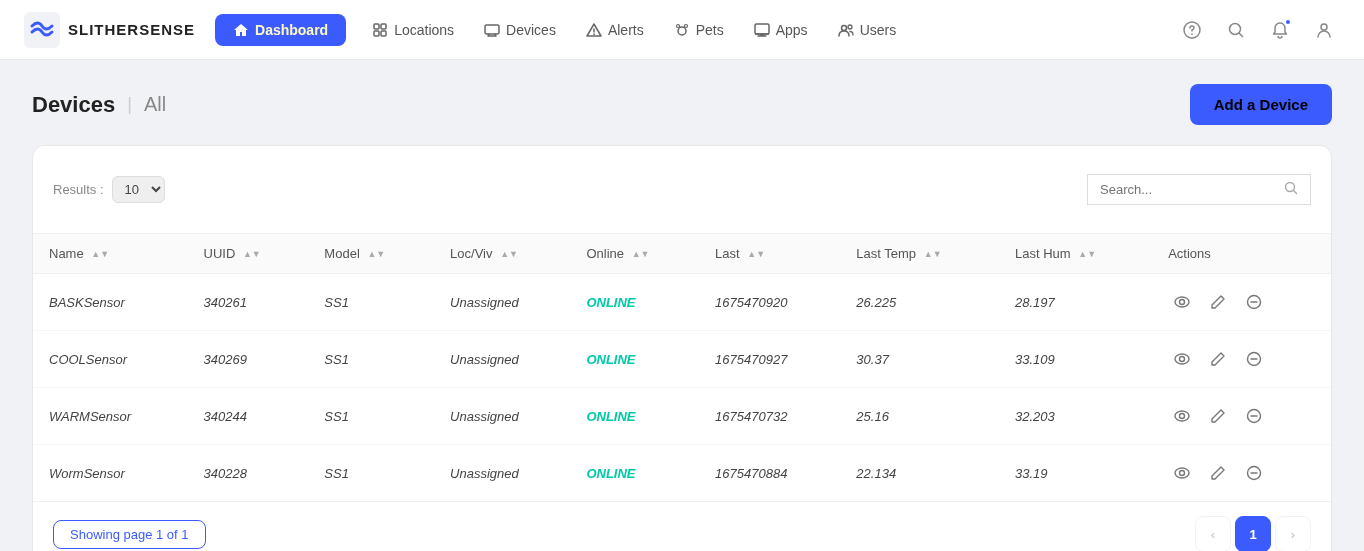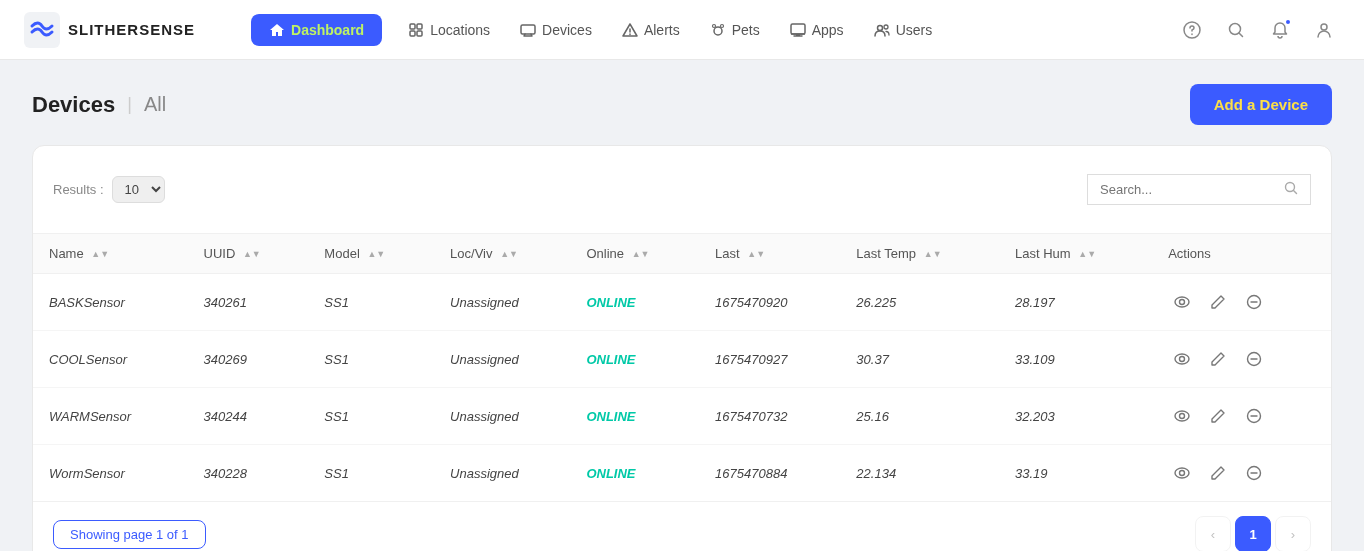--- a/index.html
+++ b/index.html
@@ -12,45 +12,45 @@
       align-items: center;
       padding: 0 24px;
       height: 60px;
       border-bottom: 1px solid #e8e8e8;
       gap: 8px;
     }
     .logo-area {
       display: flex;
       align-items: center;
       gap: 8px;
+      margin-right: 12px;
     }
     .logo-icon {
       width: 36px;
       height: 36px;
     }
     .brand-name {
       font-weight: 700;
       font-size: 15px;
       letter-spacing: 1px;
       color: #222;
     }
     .nav-btn-dashboard {
       background: #3b5bff;
-      color: #bef264;
+      color: #fef9c3;
       border: none;
       border-radius: 8px;
       padding: 8px 18px;
       font-size: 14px;
       font-weight: 600;
       cursor: pointer;
       display: flex;
       align-items: center;
       gap: 6px;
       margin-right: 4px;
-      margin-left: 48px;
     }
     .nav-links {
       display: flex;
       align-items: flex-end;
       gap: 2px;
       flex: 1;
     }
     .nav-link {
       display: flex;
       align-items: center;
@@ -112,21 +112,21 @@
       font-size: 22px;
       font-weight: 700;
       color: #222;
     }
     .page-subtitle {
       font-size: 20px;
       color: #888;
     }
     .add-device-btn {
       background: #3b5bff;
-      color: #fde047;
+      color: #000000;
       border: none;
       border-radius: 8px;
       padding: 12px 24px;
       font-size: 15px;
       font-weight: 600;
       cursor: pointer;
     }
 
     
     .table-card {

